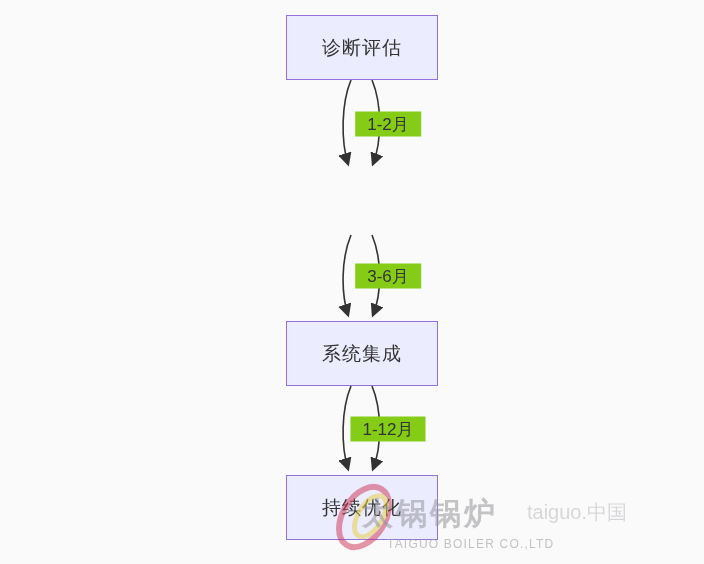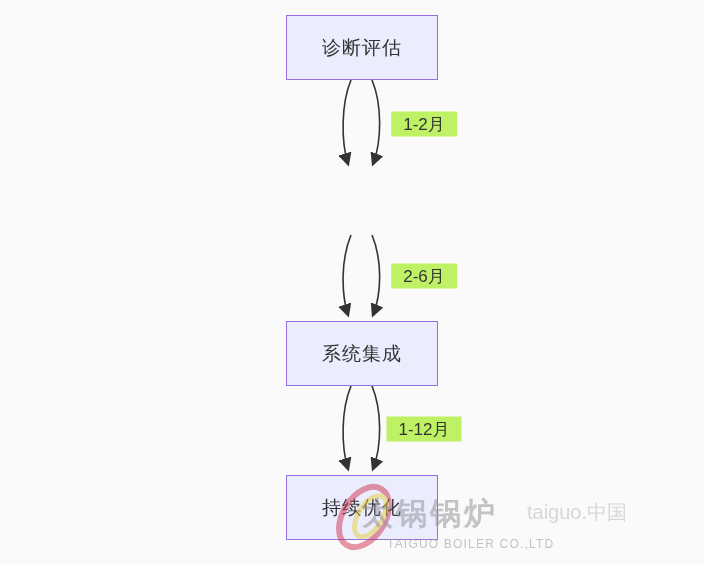--- a/index.html
+++ b/index.html
@@ -36,28 +36,27 @@
     z-index: 2;
     box-sizing: content-box;
   }
   .node-1 { top: 15px; }
   .node-2 { top: 170px; }
   .node-3 { top: 321px; }
   .node-4 { top: 475px; }
   .edge-label {
     position: absolute;
     transform: translate(-50%, -50%);
-    background: #bef264;
+    background: #84cc16;
     color: #333333;
     font-size: 17px;
     line-height: 1;
     padding: 4px 12px;
     white-space: nowrap;
     z-index: 2;
-    margin-left: 36px;
   }
   .label-1 { left: 388px; top: 124px; }
   .label-2 { left: 388px; top: 276px; }
   .label-3 { left: 388px; top: 429px; }
   .watermark-layer {
     position: absolute;
     left: 0; top: 0;
     width: 704px; height: 564px;
     z-index: 3;
     pointer-events: none;
@@ -123,21 +122,21 @@
     <span>诊断评估</span>
   </div>
   <div class="flow-node node-3">
     <span>系统集成</span>
   </div>
   <div class="flow-node node-4">
     <span>持续优化</span>
   </div>
 
   <div class="edge-label label-1">1-2月</div>
-  <div class="edge-label label-2">2-6月</div>
+  <div class="edge-label label-2">3-6月</div>
   <div class="edge-label label-3">1-12月</div>
 
   <div class="watermark-layer">
     <svg class="logo-svg" viewBox="0 0 704 564">
       <g transform="rotate(32 364 517)" fill="none">
         <ellipse cx="364" cy="517" rx="21" ry="33" stroke="#cf3352" stroke-width="6"></ellipse>
         <ellipse cx="369" cy="513" rx="12" ry="23" stroke="#e6cf3e" stroke-width="5"></ellipse>
       </g>
     </svg>
     <div class="wm-company-cn">太锅锅炉</div>

